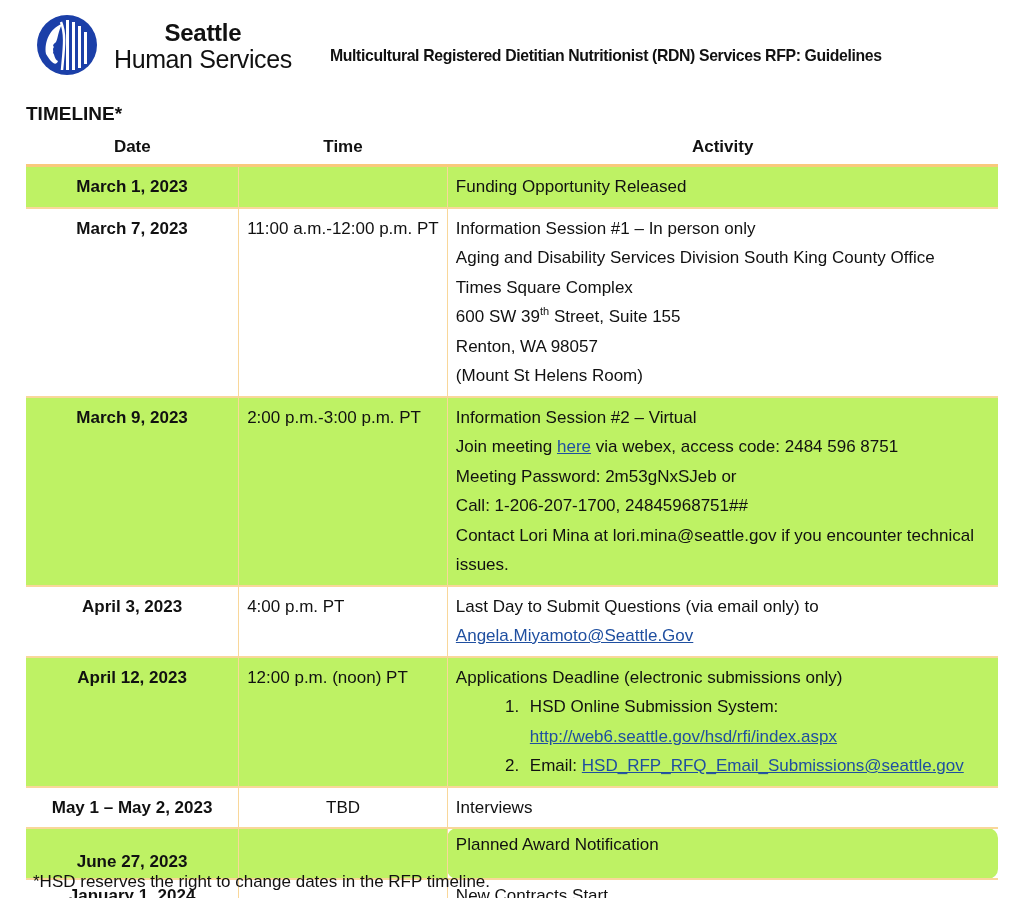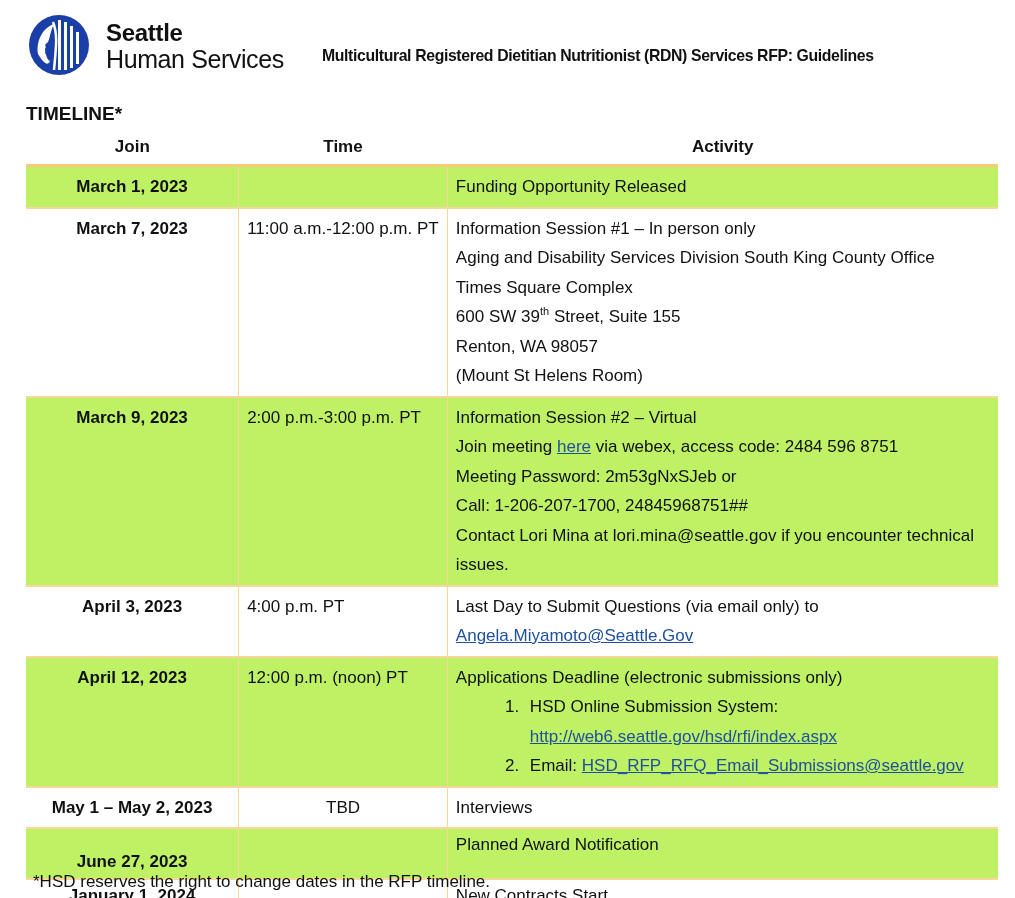--- a/index.html
+++ b/index.html
@@ -1,20 +1,20 @@
 <!DOCTYPE html>
 <html><head>
   <meta charset="utf-8">
   <style>
     html, body { margin: 0; padding: 0; background: #ffffff; }
     body {
       width: 1015px; height: 898px; position: relative; overflow: hidden;
       font-family: "Liberation Sans", sans-serif; color: #111111;
     }
-    .header { position: absolute; left: 0; top: 0; width: 911px; height: 100px; }
+    .header { position: absolute; left: 8px; top: 0; width: 911px; height: 100px; text-align: center; }
     .logo { position: absolute; left: 28px; top: 14px; width: 300px; height: 66px; }
     .logo-mark { position: absolute; left: 0; top: 0; width: 62px; height: 62px; }
     .logo-text { position: absolute; left: 78px; top: 6px; line-height: 26px; }
     .logo-line1 { font-size: 24px; font-weight: bold; color: #111; letter-spacing: -0.3px; }
     .logo-line2 { font-size: 25px; color: #111; letter-spacing: -0.4px; }
     .doc-title {
       position: absolute; left: 322px; top: 46px; font-size: 17px; font-weight: bold;
       color: #111; white-space: nowrap; letter-spacing: -0.4px; transform: scaleX(0.93); transform-origin: left center;
     }
     .section-title {
@@ -64,21 +64,21 @@
     </div>
   </div>
   <div class="doc-title">Multicultural Registered Dietitian Nutritionist (RDN) Services RFP: Guidelines</div>
 </div>
 
 <div class="section-title">TIMELINE*</div>
 
 <table class="tbl">
   <thead>
     <tr>
-      <th>Join</th>
+      <th>Date</th>
       <th>Time</th>
       <th>Activity</th>
     </tr>
   </thead>
   <tbody>
 
     <tr class="shaded">
       <td class="c-date">March 1, 2023</td>
       <td class="c-time"></td>
       <td class="c-act">
@@ -141,21 +141,21 @@
       <td class="c-date" style="padding-left:20px;padding-right:20px;">May 1 – May 2, 2023</td>
       <td class="c-time center">TBD</td>
       <td class="c-act">
         <div>Interviews</div>
       </td>
     </tr>
 
     <tr class="shaded">
       <td class="c-date" style="padding-top:18px;padding-bottom:1px;">June 27, 2023</td>
       <td class="c-time" style="padding-top:1px;padding-bottom:1px;"></td>
-      <td class="c-act" style="padding-top:1px;padding-bottom:1px;">
+      <td class="c-act" style="padding-top:1px;padding-bottom:1px;border-radius:10px;">
         <div>Planned Award Notification</div>
       </td>
     </tr>
 
     <tr class="last">
       <td class="c-date" style="padding-top:1px;padding-bottom:1px;">January 1, 2024</td>
       <td class="c-time" style="padding-top:1px;padding-bottom:1px;"></td>
       <td class="c-act" style="padding-top:1px;padding-bottom:1px;">
         <div>New Contracts Start</div>
       </td>

